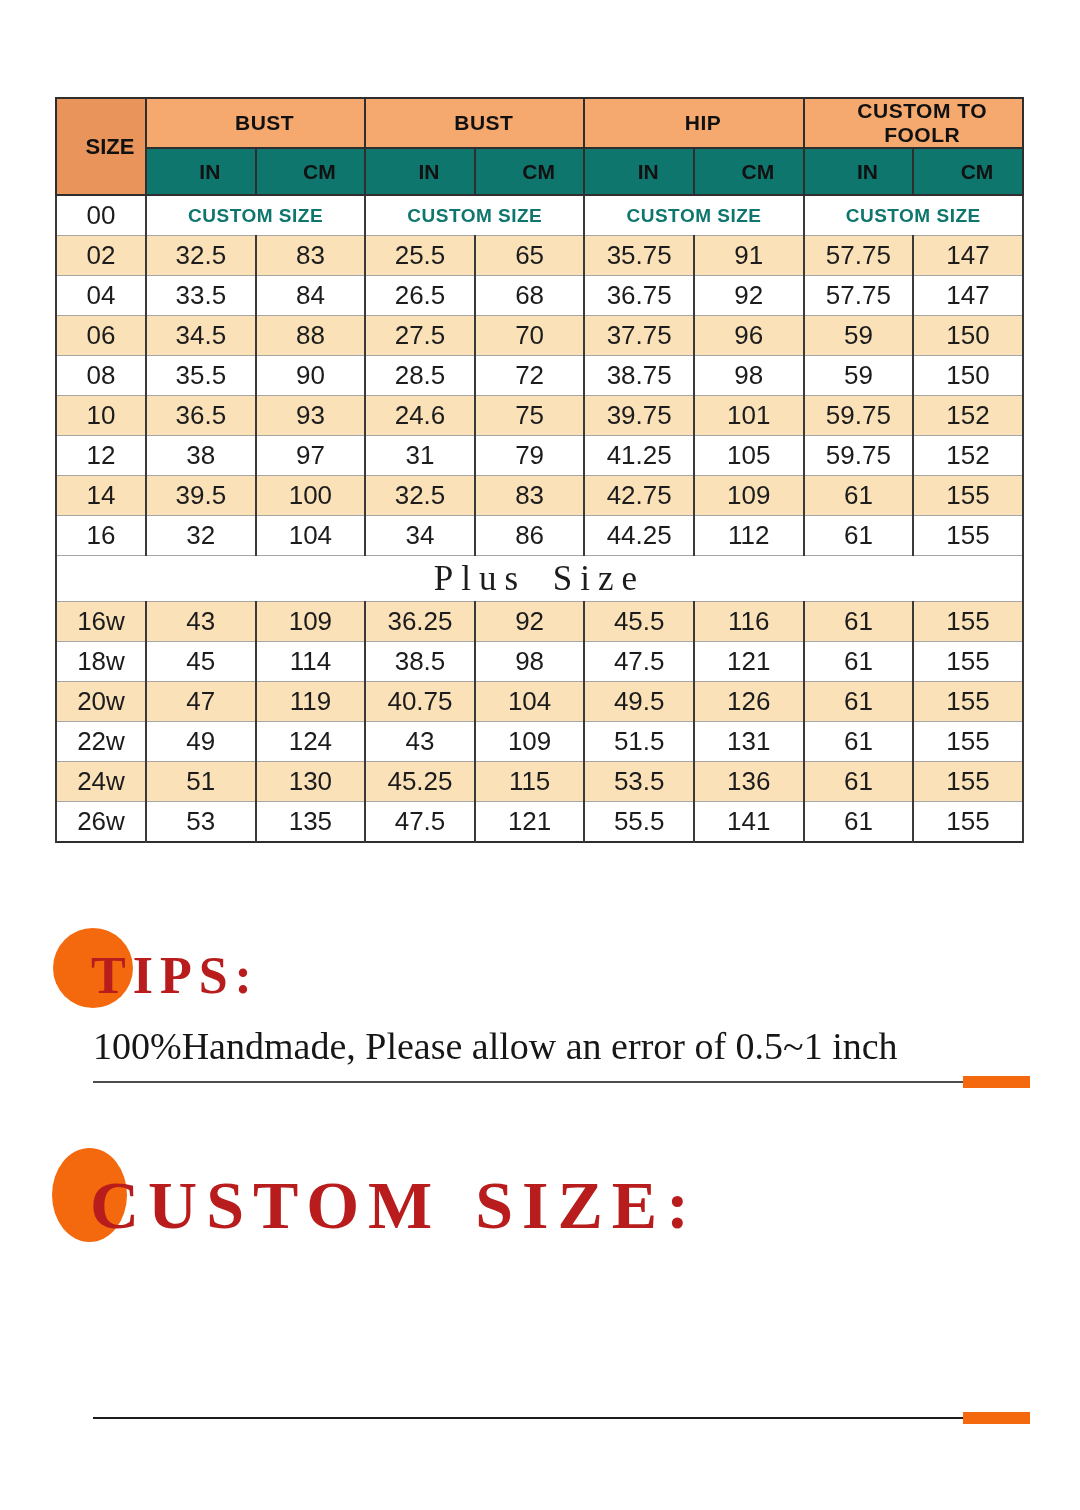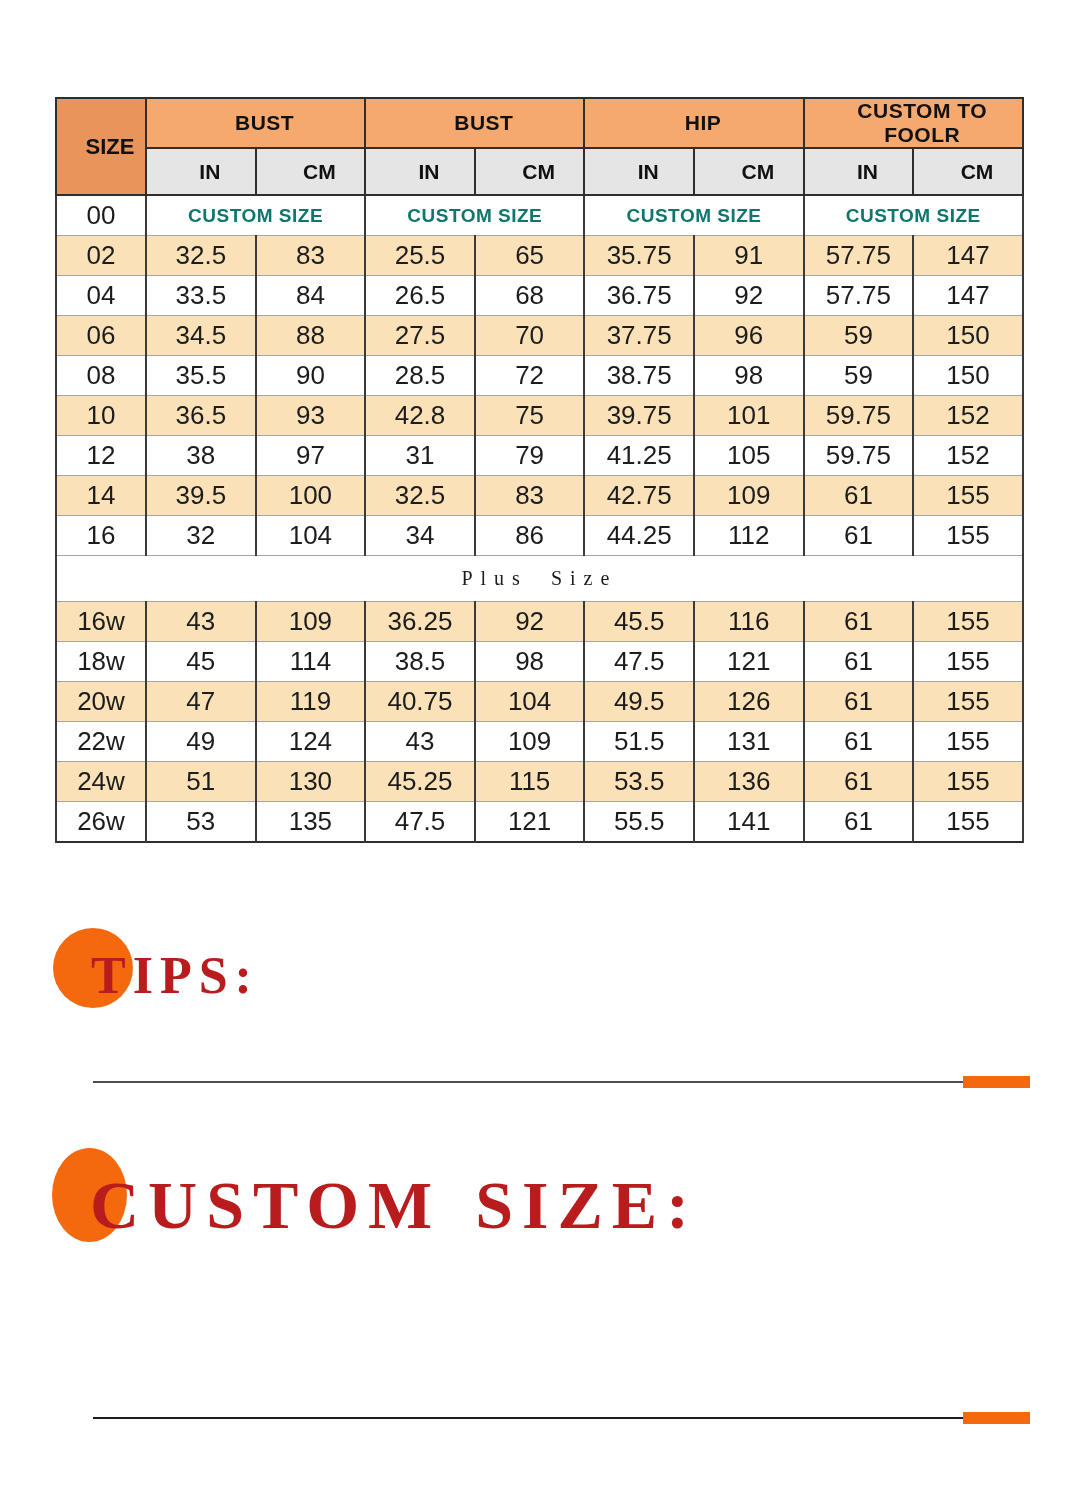--- a/index.html
+++ b/index.html
@@ -8,25 +8,25 @@
 
   
   #size-table-wrap{position:absolute;left:55px;top:97px;width:967px;}
   table{border-collapse:collapse;table-layout:fixed;width:967px;border:2px solid #2e2e2e;}
   th,td{text-align:center;vertical-align:middle;padding:0;
         border-left:2px solid #3a3a3a;border-right:2px solid #3a3a3a;
         border-top:1px solid #a6a6a6;border-bottom:1px solid #a6a6a6;}
   thead th{border:2px solid #2e2e2e;font-family:"Liberation Sans",sans-serif;padding-left:18px;}
   th.grp{background:#F5A96E;height:46px;font-size:21px;font-weight:bold;letter-spacing:0.5px;}
   th.size-h{background:#E8945B;font-size:22px;font-weight:bold;margin-top:40px;}
-  th.unit{background:#e5e5e5;height:45px;font-size:21px;font-weight:bold;}
+  th.unit{background:#0f766e;height:45px;font-size:21px;font-weight:bold;}
   td{height:39px;font-family:"Liberation Sans",sans-serif;font-size:26px;color:#1c1c1c;background:#ffffff;}
   tr.cream td{background:#FAE1B8;}
   td.custom{color:#0f766e;font-weight:bold;font-size:19px;letter-spacing:0.5px;}
-  td.plus{height:45px;font-family:"Liberation Serif",serif;font-size:20px;
+  td.plus{height:45px;font-family:"Liberation Serif",serif;font-size:35px;
           letter-spacing:8px;word-spacing:10px;background:#ffffff;}
 
   
   .ellipse{position:absolute;background:#F4690D;border-radius:50%;}
   #tips-ellipse{left:53px;top:928px;width:80px;height:80px;}
   #cs-ellipse{left:52px;top:1148px;width:75px;height:94px;}
   h2{position:absolute;margin:0;font-family:"Liberation Serif",serif;font-weight:bold;color:#b91c1c;}
   #tips-heading{left:91px;top:946px;font-size:52px;letter-spacing:7px;}
   #cs-heading{left:90px;top:1166px;font-size:68px;letter-spacing:9px;word-spacing:8px;}
   .body-text{position:absolute;margin:0;font-family:"Liberation Serif",serif;color:#161616;}
@@ -123,21 +123,21 @@
             <td>72</td>
             <td>38.75</td>
             <td>98</td>
             <td>59</td>
             <td>150</td>
           </tr>
           <tr class="cream">
             <td>10</td>
             <td>36.5</td>
             <td>93</td>
-            <td>42.8</td>
+            <td>24.6</td>
             <td>75</td>
             <td>39.75</td>
             <td>101</td>
             <td>59.75</td>
             <td>152</td>
           </tr>
           <tr>
             <td>12</td>
             <td>38</td>
             <td>97</td>
@@ -238,20 +238,21 @@
             <td>141</td>
             <td>61</td>
             <td>155</td>
           </tr>
         </tbody>
     </table>
   </div>
 
   <span class="ellipse" id="tips-ellipse"></span>
   <h2 id="tips-heading">TIPS:</h2>
+  <p class="body-text" id="tips-body">100%Handmade, Please allow an error of 0.5~1 inch</p>
   <div class="rule" id="rule-1">
     <span class="rule-accent"></span>
   </div>
 
   <span class="ellipse" id="cs-ellipse"></span>
   <h2 id="cs-heading">CUSTOM SIZE:</h2>
   <div class="rule" id="rule-2">
     <span class="rule-accent"></span>
   </div>
 

